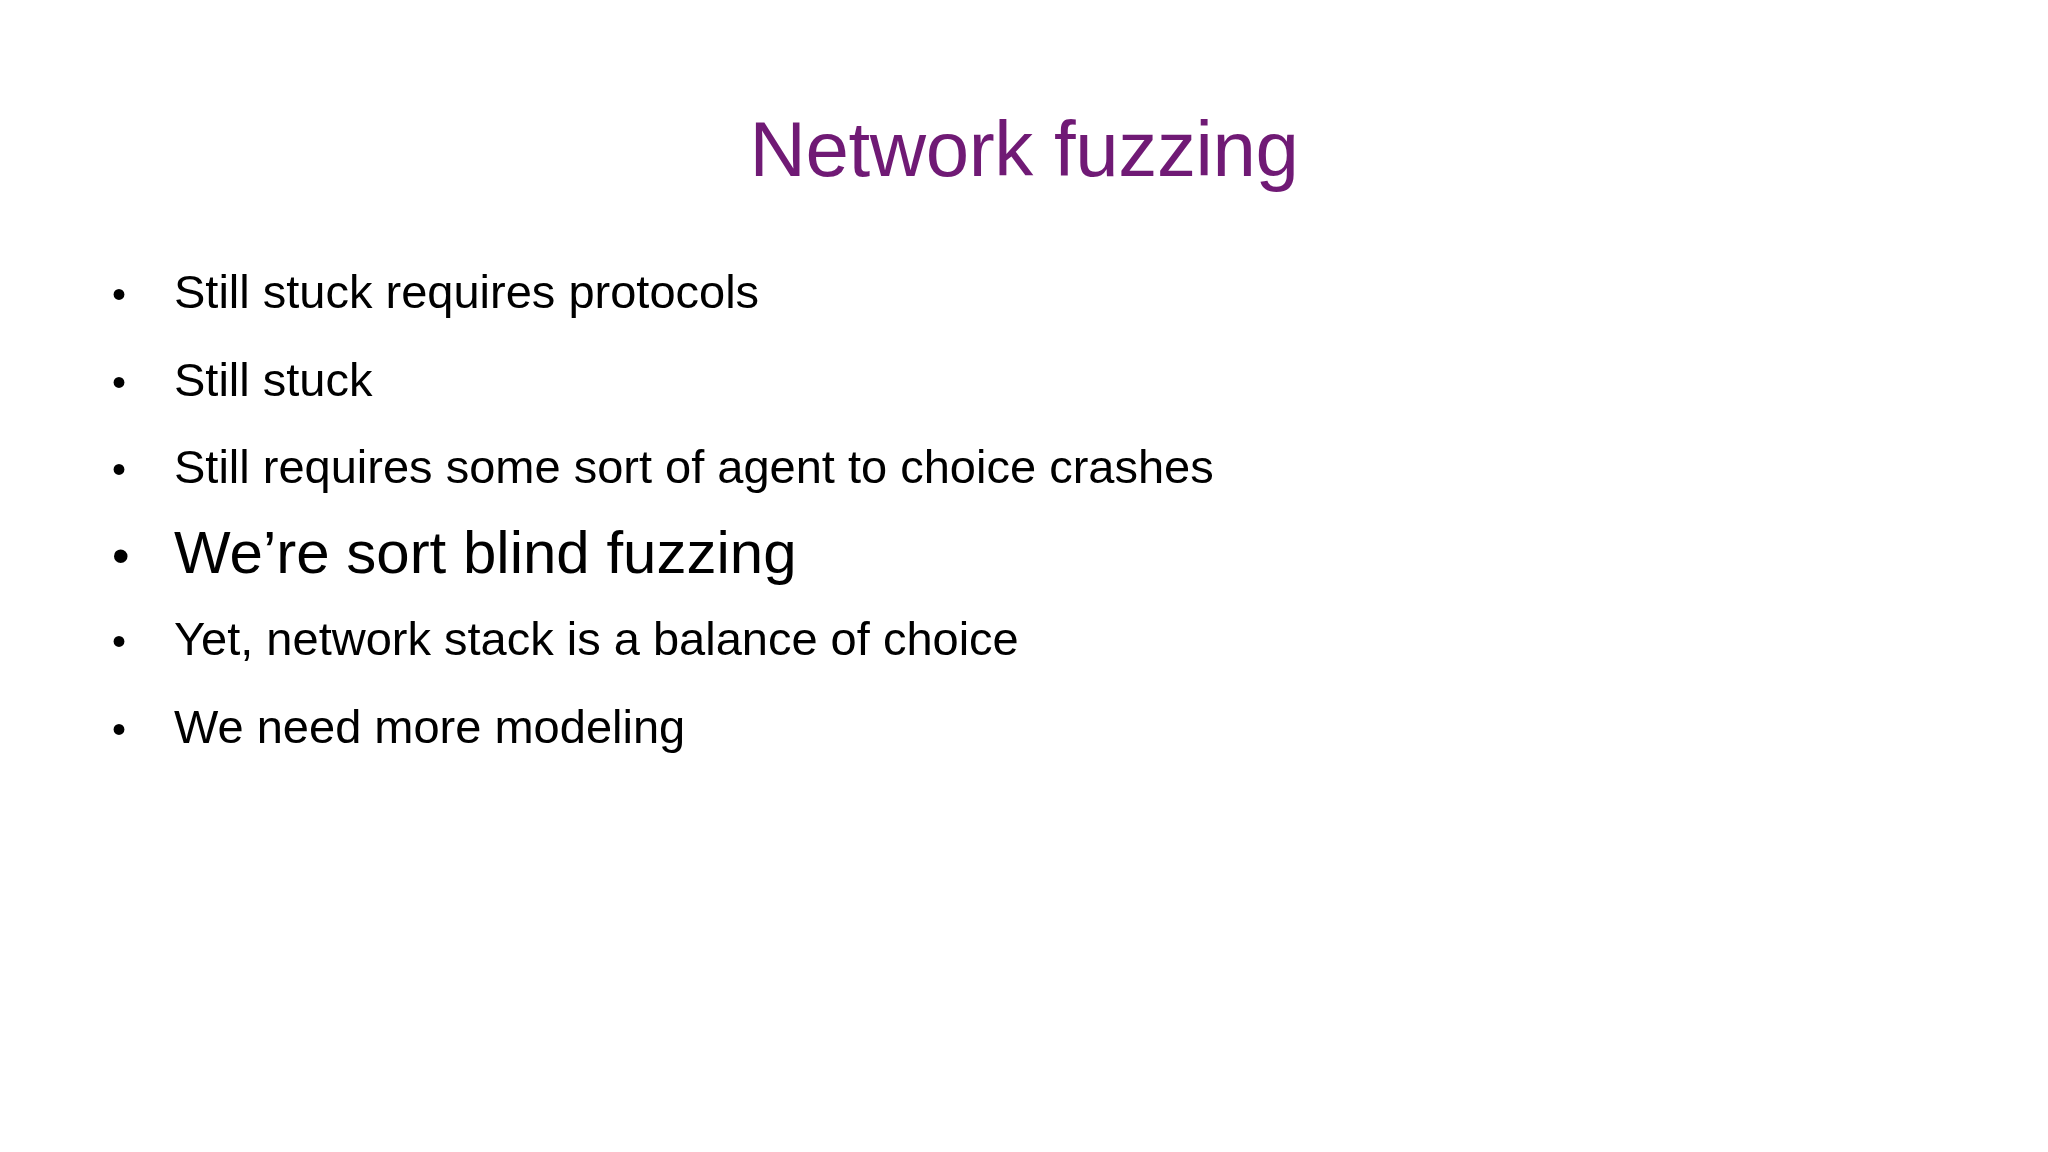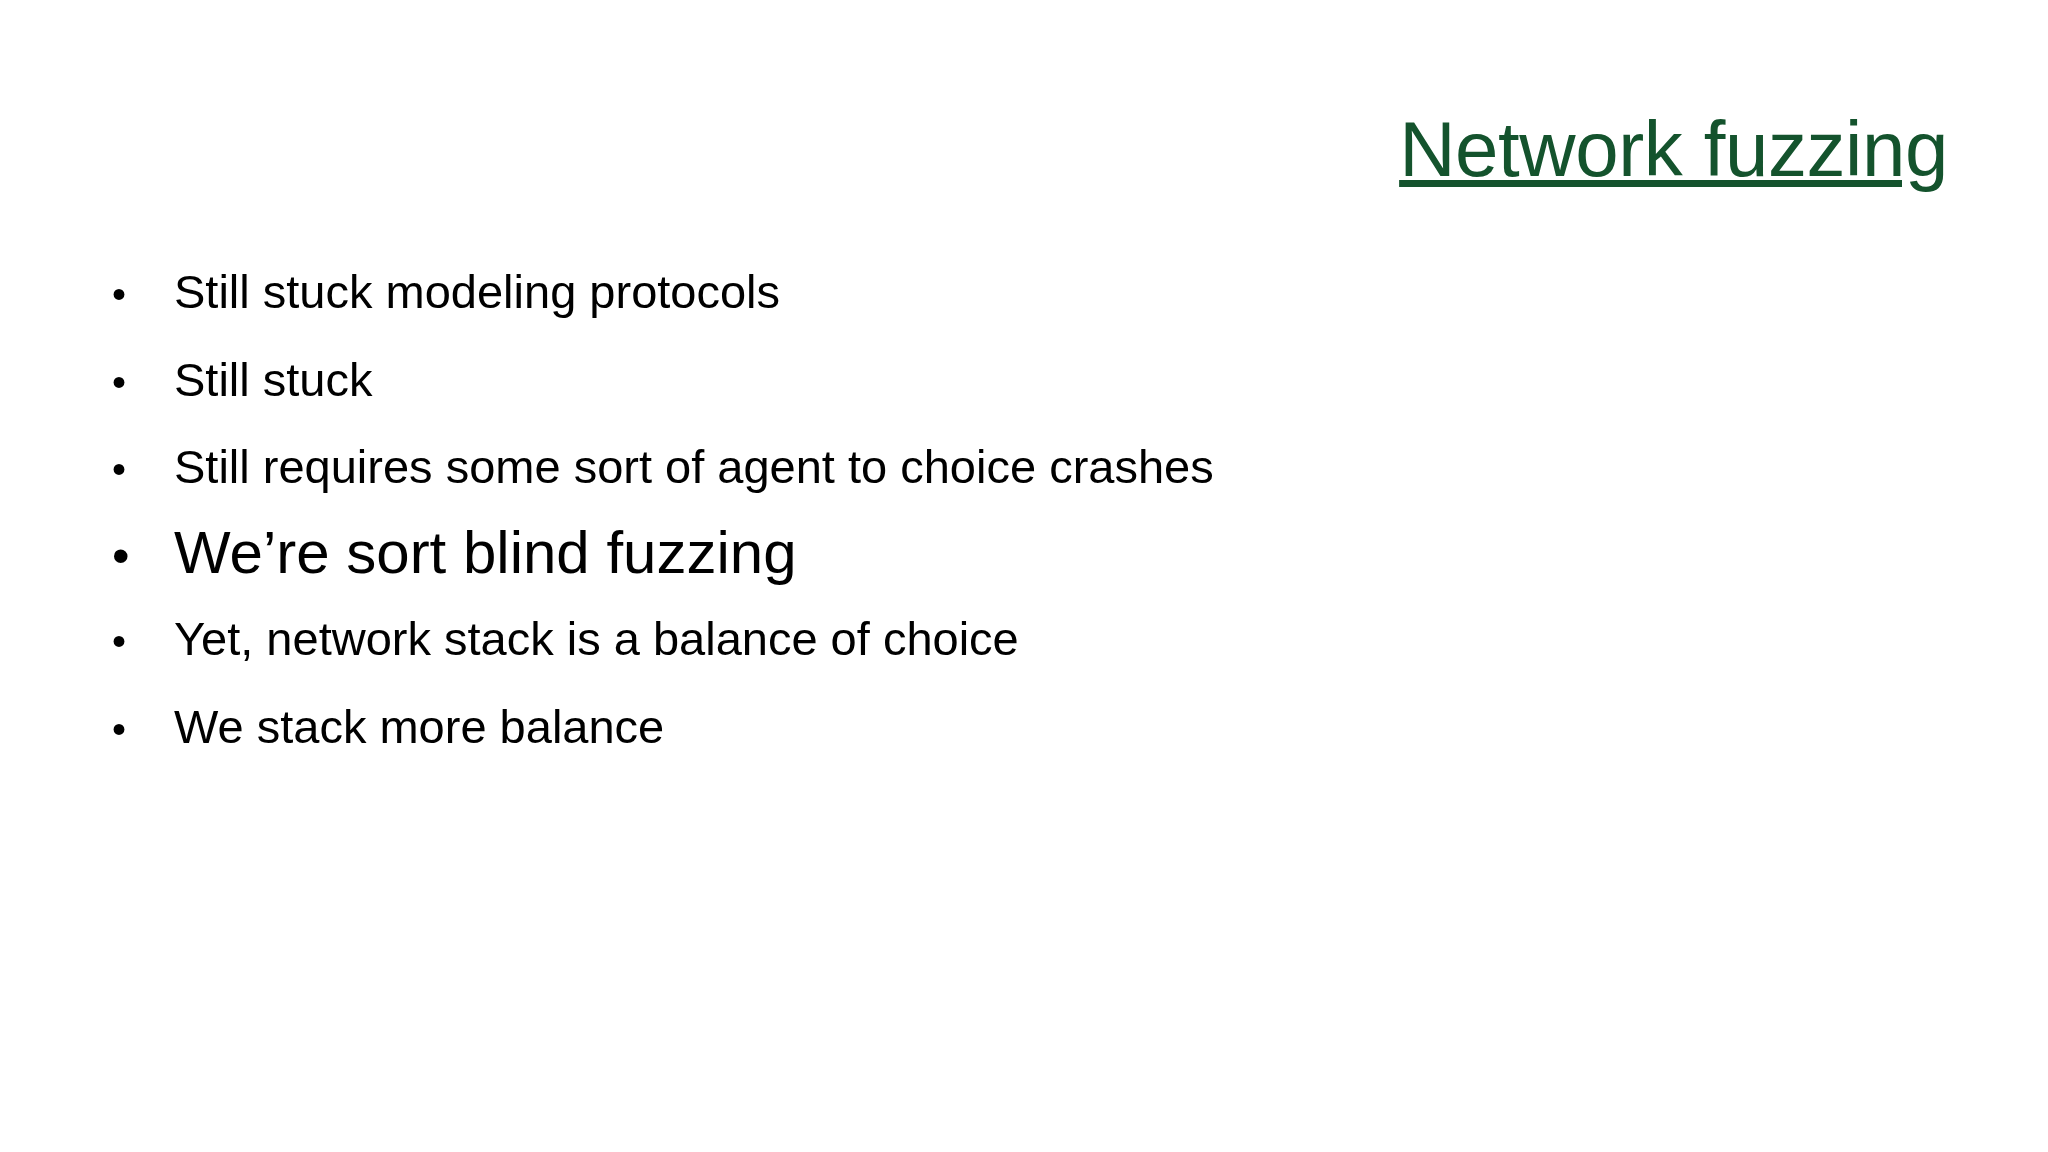--- a/index.html
+++ b/index.html
@@ -22,28 +22,27 @@
     overflow: hidden;
     box-sizing: border-box;
   }
 
   
   .slide-title {
     position: absolute;
     left: 100px;
     top: 55px;
     width: 1848px;
-    text-align: right;
+    text-align: center;
     font-size: 78px;
     line-height: 1.08;
     font-weight: 400;
     letter-spacing: -0.4px;
-    color: #14532d;
+    color: #701a75;
     white-space: nowrap;
-    text-decoration: underline;
   }
 
   
   .body-list {
     position: absolute;
     left: 112px;
     top: 268px;
     width: 1830px;
     list-style: none;
     margin: 0;
@@ -96,21 +95,21 @@
 <body>
 
 <div class="slide">
 
   <h1 class="slide-title">Network fuzzing</h1>
 
   <ul class="body-list">
 
     <li class="bullet-row size-normal row-0">
       <span class="bullet-marker">•</span>
-      <span class="bullet-text">Still stuck modeling protocols</span>
+      <span class="bullet-text">Still stuck requires protocols</span>
     </li>
 
     <li class="bullet-row size-normal row-1">
       <span class="bullet-marker">•</span>
       <span class="bullet-text">Still stuck</span>
     </li>
 
     <li class="bullet-row size-normal row-2">
       <span class="bullet-marker">•</span>
       <span class="bullet-text">Still requires some sort of agent to choice crashes</span>
@@ -121,18 +120,18 @@
       <span class="bullet-text">We’re sort blind fuzzing</span>
     </li>
 
     <li class="bullet-row size-normal row-4">
       <span class="bullet-marker">•</span>
       <span class="bullet-text">Yet, network stack is a balance of choice</span>
     </li>
 
     <li class="bullet-row size-normal row-5">
       <span class="bullet-marker">•</span>
-      <span class="bullet-text">We stack more balance</span>
+      <span class="bullet-text">We need more modeling</span>
     </li>
 
   </ul>
 
 </div>
 
 </body></html>

